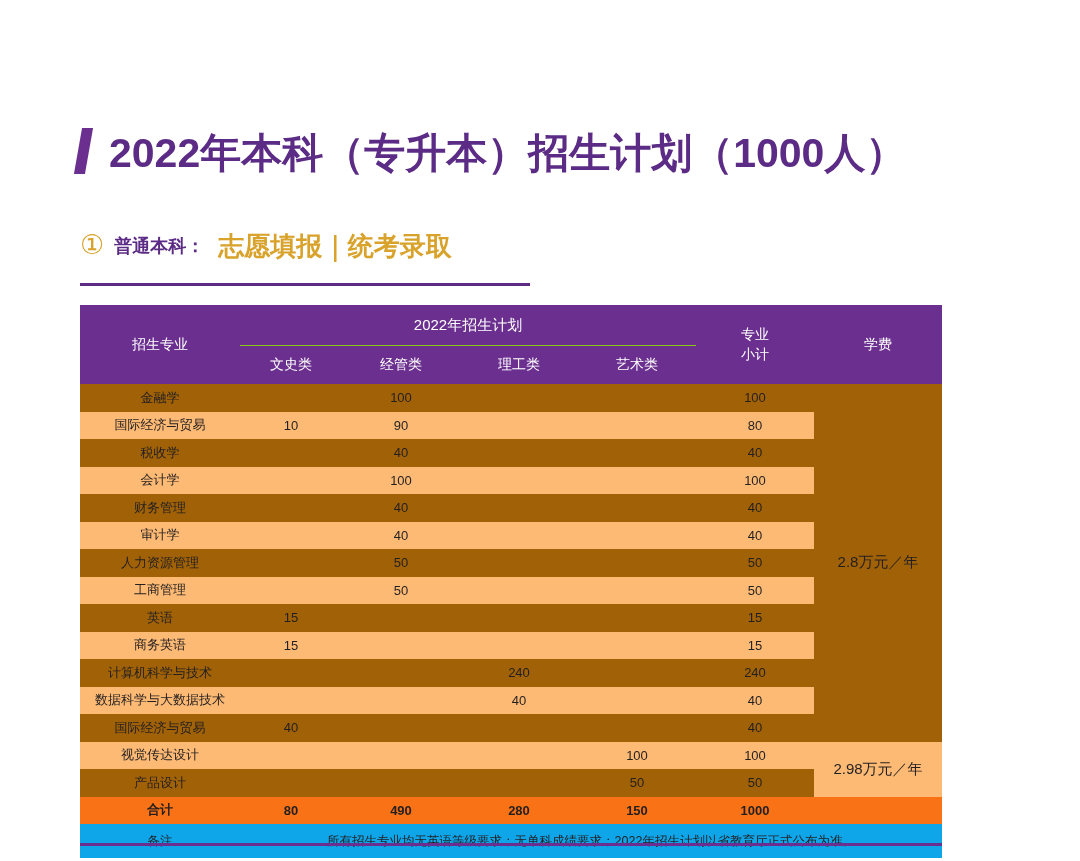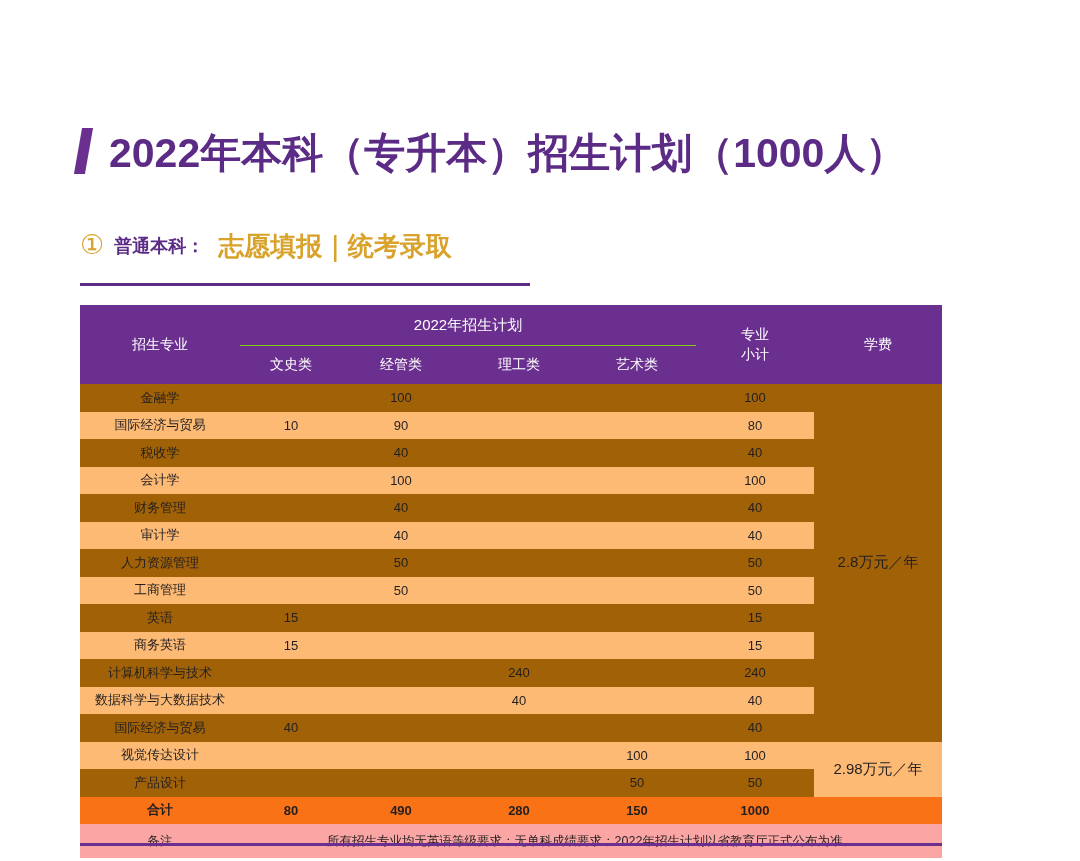--- a/index.html
+++ b/index.html
@@ -118,21 +118,21 @@
     height: 27.5px;
     font-size: 13px;
     color: #231f20;
   }
   tbody tr.odd td { background: #a16207; }
   tbody tr.even td { background: #fdba74; }
   td.major-name { font-weight: bold; font-size: 13px; }
   td.fee-cell { font-size: 15px; color: #231f20; }
   tr.total td { font-weight: bold; background: #f97316; }
   tr.note td {
-    background: #fca5a5;
+    background: #0ea5e9;
     font-size: 12.5px;
     height: 34px;
   }
   td.note-label { font-weight: bold; }
   td.note-text { text-align: center; }
   .table-bottom-line {
     position: absolute;
     left: 80px;
     top: 843px;
     width: 862px;

